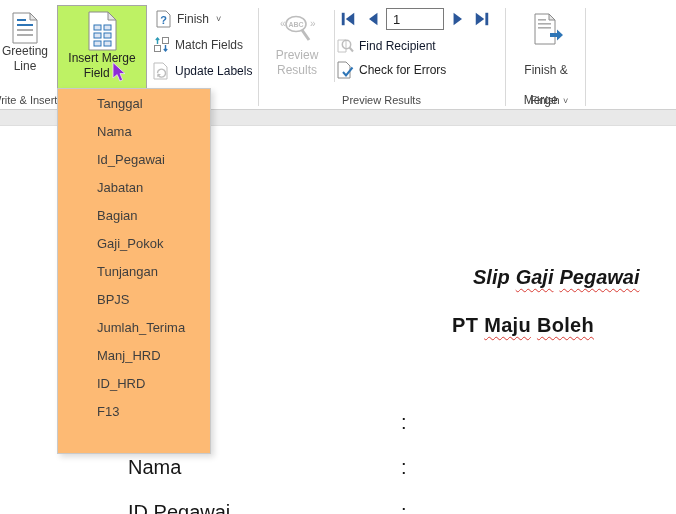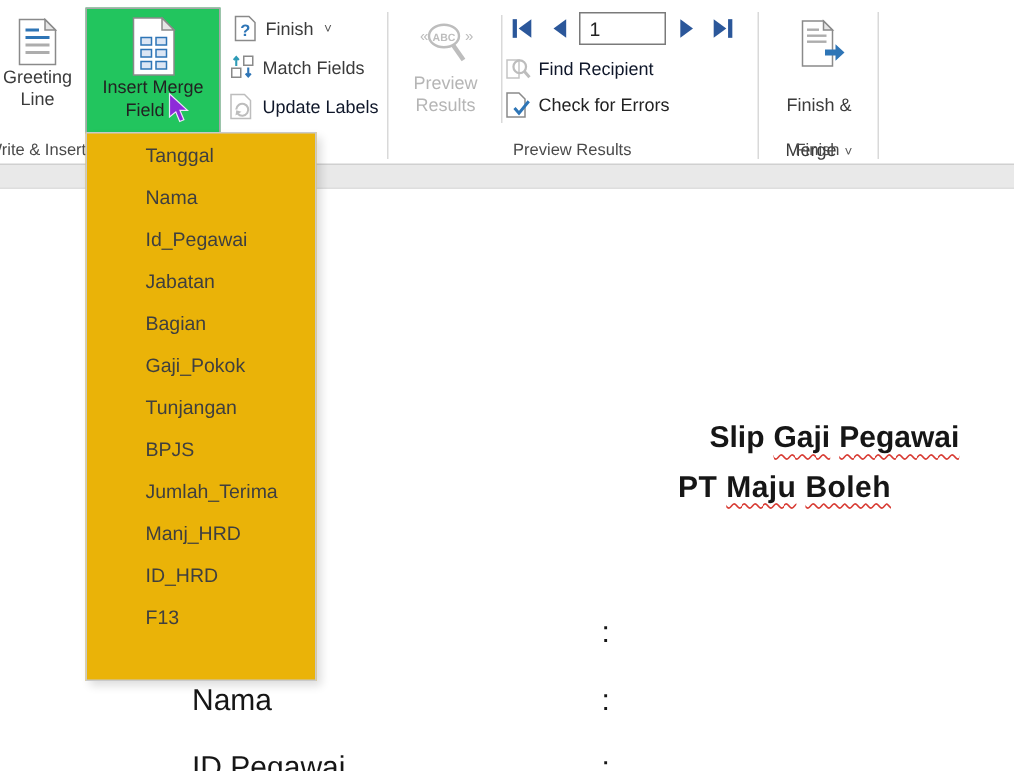--- a/index.html
+++ b/index.html
@@ -10,32 +10,32 @@
   
   .accent-bar{position:absolute;left:57px;top:0;width:619px;height:5px;background:#2b4f9e;}
   
   .ribbon{position:absolute;left:0;top:0;width:676px;height:110px;background:#ffffff;}
   .ribbon-bottom{position:absolute;left:0;top:109px;width:676px;height:1px;background:#d0d0d0;}
   .sub-strip{position:absolute;left:0;top:110px;width:676px;height:15px;background:#e9e9e9;border-bottom:1px solid #dedede;}
   .vdiv{position:absolute;width:1px;background:#d9d9d9;}
   .big-btn{position:absolute;display:flex;flex-direction:column;align-items:center;cursor:default;}
   .big-btn .lbl{font-size:12px;line-height:15px;color:#3b3b3b;text-align:center;white-space:nowrap;}
   .big-btn.disabled .lbl{color:#b5b5b5;}
-  .pressed{background:#22c55e;border:1px solid #a6a6a6;box-sizing:border-box;}
+  .pressed{background:#bef264;border:1px solid #a6a6a6;box-sizing:border-box;}
   .small-row{position:absolute;display:flex;align-items:center;gap:5px;white-space:nowrap;}
   .small-row .lbl{font-size:12px;color:#3b3b3b;}
   .small-row.disabled .lbl{color:#0f172a;}
   .chev{font-size:9px;color:#555;margin-left:2px;}
   .group-label{position:absolute;top:94px;font-size:11px;color:#4a4a4a;text-align:center;white-space:nowrap;}
   
   .nav-btn{position:absolute;width:18px;height:18px;display:flex;align-items:center;justify-content:center;}
   .record-input{position:absolute;left:386px;top:8px;width:50px;height:20px;border:1px solid #7a7a7a;
     font-family:"Liberation Sans",sans-serif;font-size:13px;padding:0 0 0 6px;color:#222;}
   
-  .dropdown{position:absolute;left:57px;top:88px;width:154px;height:366px;background:#eab308;
+  .dropdown{position:absolute;left:57px;top:88px;width:154px;height:366px;background:#fdba74;
     border:1px solid #c9c9c9;box-shadow:3px 3px 6px rgba(0,0,0,.14);z-index:10;box-sizing:border-box;padding-top:1px;}
   .dd-item{height:28px;line-height:28px;padding-left:39px;font-size:13px;color:#3f3f3f;cursor:default;}
   
   .doc-title{position:absolute;display:flex;gap:6px;font-weight:bold;font-size:20px;color:#161616;white-space:nowrap;}
   .wavy{text-decoration-line:underline;text-decoration-style:wavy;text-decoration-color:#d83b33;
     text-decoration-thickness:1px;text-underline-offset:4px;}
   .doc-text{position:absolute;font-size:20px;color:#161616;white-space:nowrap;}
   
   .cursor{position:absolute;left:112px;top:62px;z-index:30;}
   svg{display:block;}
@@ -201,21 +201,21 @@
     <div class="group-label" style="left:505px;width:80px;">Finish</div>
 
     <div class="vdiv" style="left:585px;top:8px;height:98px;"></div>
 
     <div class="group-label" style="left:-9px;width:130px;text-align:left;">Write &amp; Insert Fields</div>
   </div>
 
   <div class="ribbon-bottom"></div>
   <div class="sub-strip"></div>
 
-  <div class="doc-title" style="left:473px;top:281px;">
+  <div class="doc-title" style="left:473px;top:266px;font-style:italic;">
     <span>Slip</span>
     <span class="wavy">Gaji</span>
     <span class="wavy">Pegawai</span>
   </div>
   <div class="doc-title" style="left:452px;top:314px;letter-spacing:0.3px;">
     <span>PT</span>
     <span class="wavy">Maju</span>
     <span class="wavy">Boleh</span>
   </div>
 

